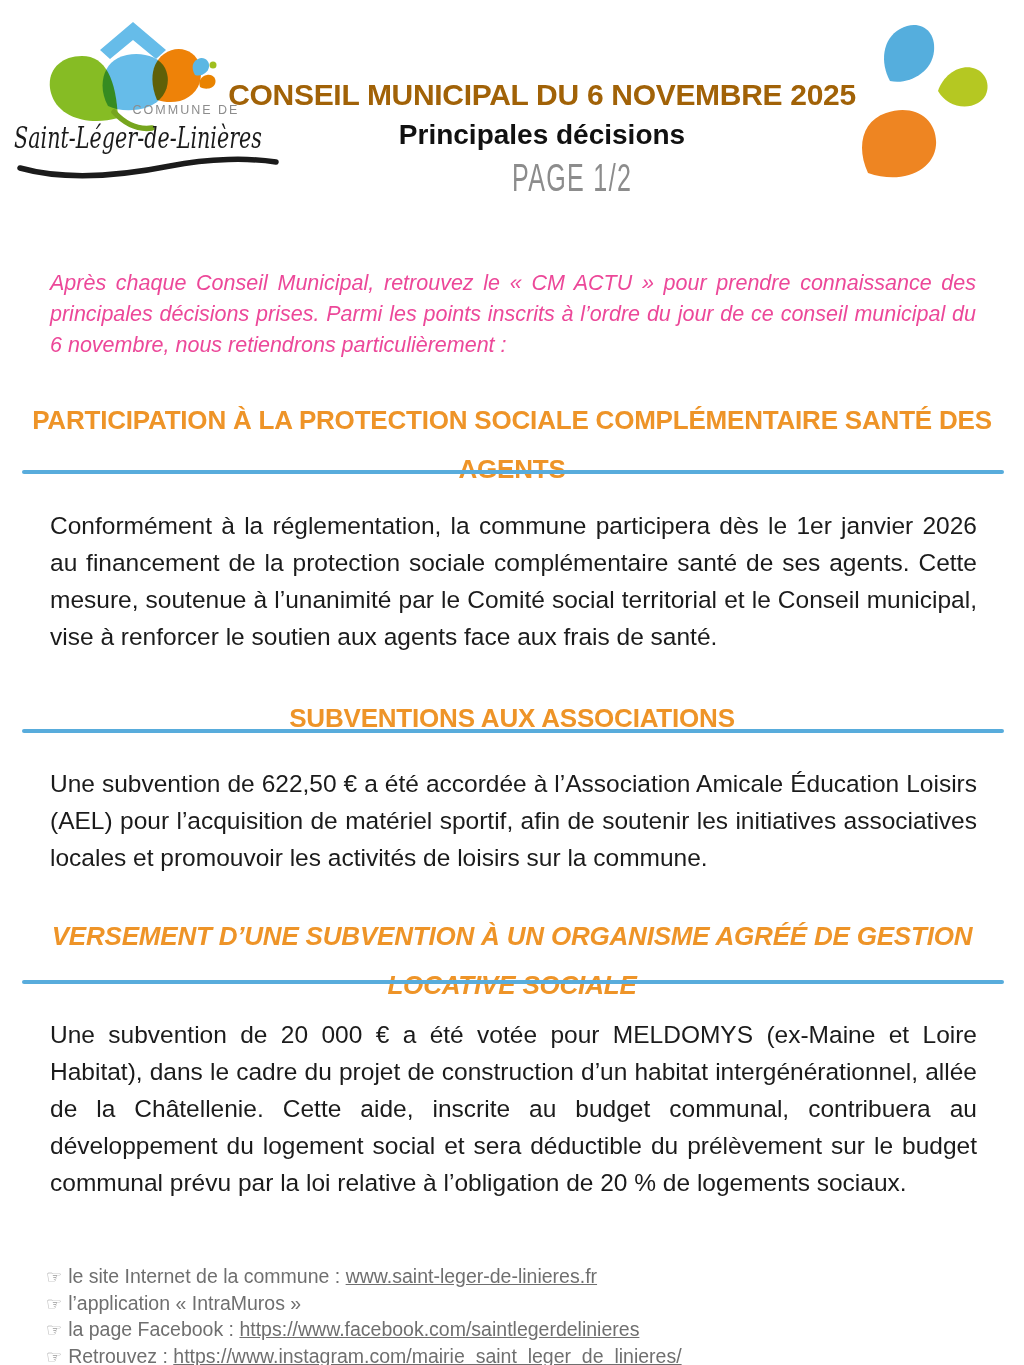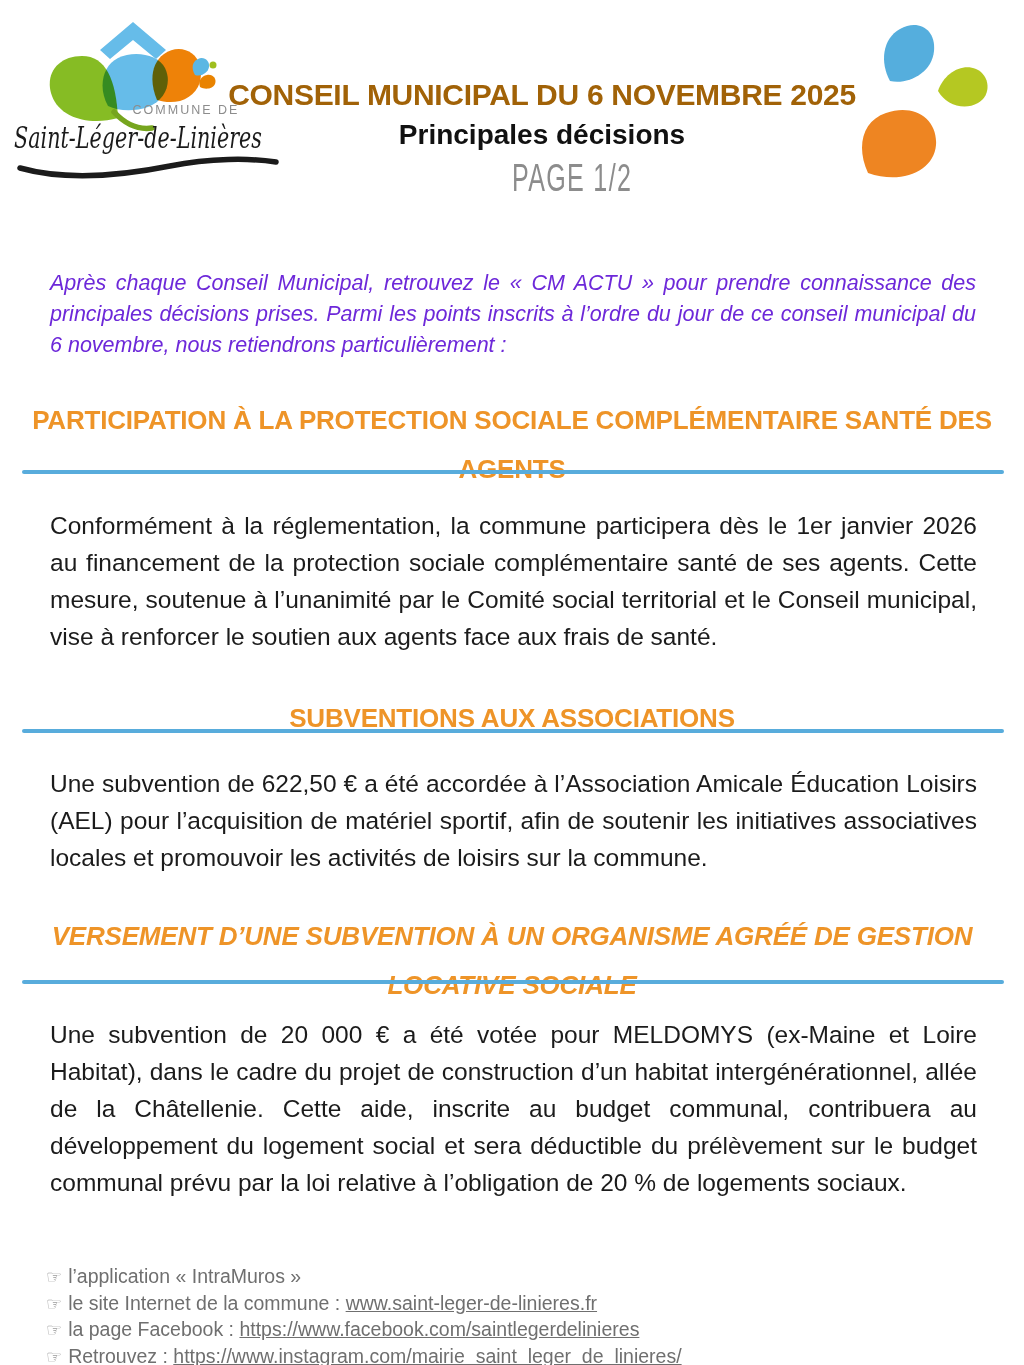--- a/index.html
+++ b/index.html
@@ -22,21 +22,21 @@
     font-size:38px;font-weight:normal;color:#8C8C8C;
     letter-spacing:2px;line-height:36px;
     transform:translateX(30px) scaleX(0.66);
   }
   .blobs{position:absolute;left:858px;top:15px;width:150px;height:170px;}
 
   
   .intro{
     position:absolute;left:50px;top:246px;width:926px;
     font-style:italic;font-size:21.5px;line-height:31px;
-    text-align:justify;color:#6d28d9;
+    text-align:justify;color:#ec4899;
   }
 
   
   .section-heading{
     position:absolute;left:32px;width:960px;
     text-align:center;color:#EE9428;font-weight:bold;
     font-size:26px;line-height:49px;letter-spacing:-0.2px;
   }
   .h1{top:396px;} .h2{top:694px;} .h3{top:912px;font-style:italic;}
   .rule{
@@ -120,24 +120,24 @@
   <div class="rule r2"></div>
   <p class="body-par p2">Une subvention de 622,50 € a été accordée à l’Association Amicale Éducation Loisirs (AEL) pour l’acquisition de matériel sportif, afin de soutenir les initiatives associatives locales et promouvoir les activités de loisirs sur la commune.</p>
 
   <div class="section-heading h3">VERSEMENT D’UNE SUBVENTION À UN ORGANISME AGRÉÉ DE GESTION LOCATIVE SOCIALE</div>
   <div class="rule r3"></div>
   <p class="body-par p3">Une subvention de 20 000 € a été votée pour MELDOMYS (ex-Maine et Loire Habitat), dans le cadre du projet de construction d’un habitat intergénérationnel, allée de la Châtellenie. Cette aide, inscrite au budget communal, contribuera au développement du logement social et sera déductible du prélèvement sur le budget communal prévu par la loi relative à l’obligation de 20 % de logements sociaux.</p>
 
 
   <div class="footer-list">
     <div class="footer-item">
-      <span class="hand-icon"></span><span>l’application « IntraMuros »</span>
+      <span class="hand-icon"></span><span>le site Internet de la commune : </span><a class="footer-link">www.saint-leger-de-linieres.fr</a>
     </div>
     <div class="footer-item">
-      <span class="hand-icon"></span><span>le site Internet de la commune : </span><a class="footer-link">www.saint-leger-de-linieres.fr</a>
+      <span class="hand-icon"></span><span>l’application « IntraMuros »</span>
     </div>
     <div class="footer-item">
       <span class="hand-icon"></span><span>la page Facebook : </span><a class="footer-link">https://www.facebook.com/saintlegerdelinieres</a>
     </div>
     <div class="footer-item">
       <span class="hand-icon"></span><span>Retrouvez : </span><a class="footer-link">https://www.instagram.com/mairie_saint_leger_de_linieres/</a>
     </div>
   </div>
 
 </div>

